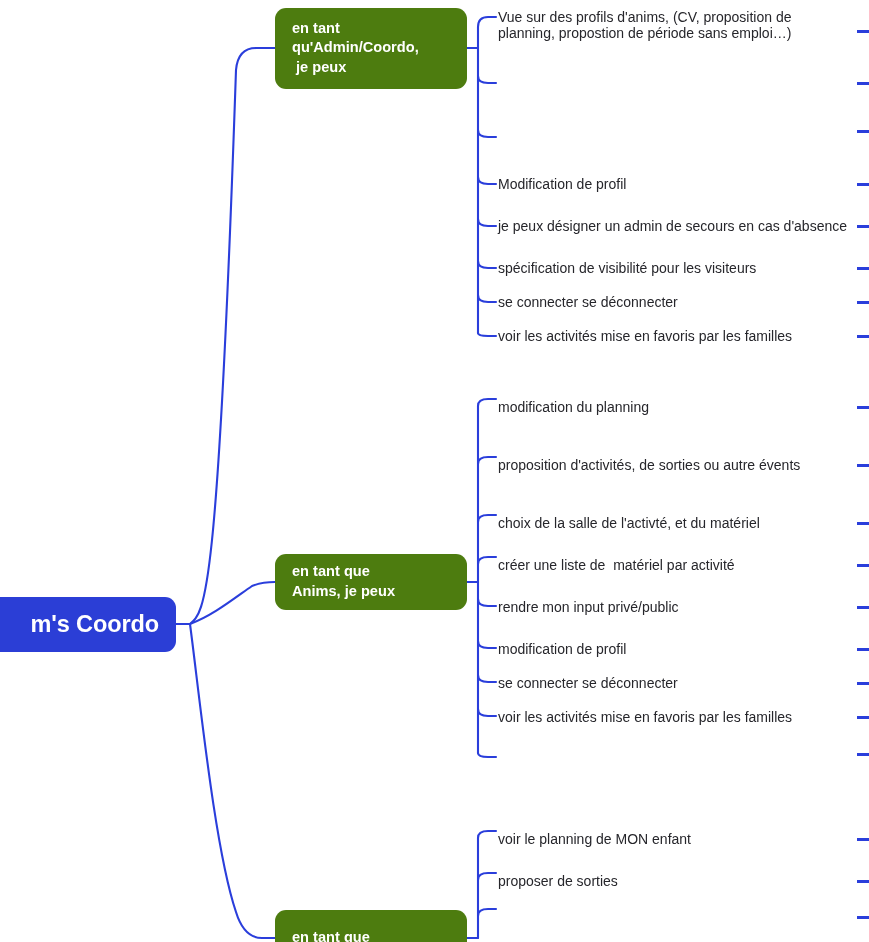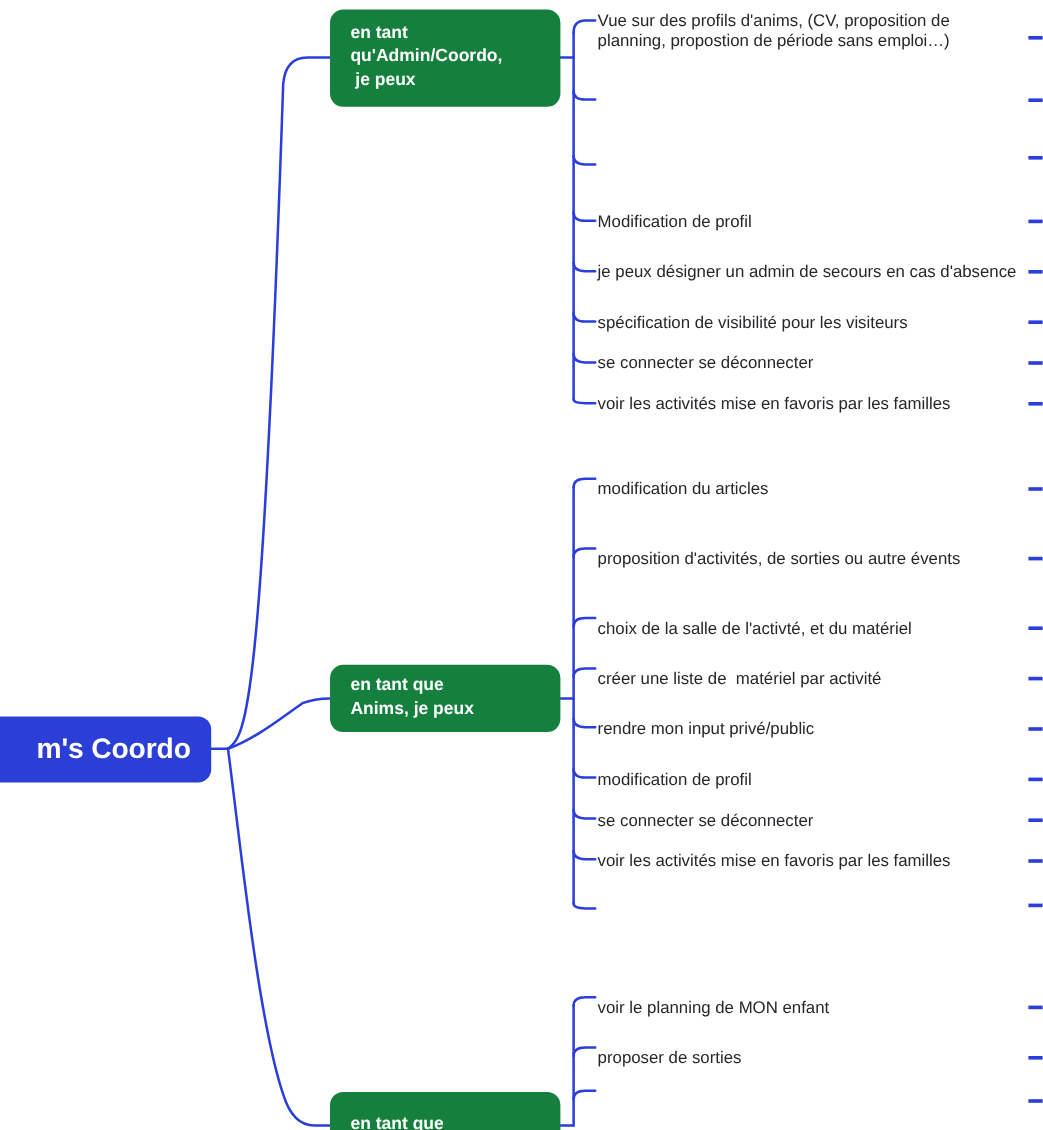--- a/index.html
+++ b/index.html
@@ -47,21 +47,21 @@
     color: #ffffff;
     font-size: 23.5px;
     font-weight: bold;
     letter-spacing: -0.1px;
     white-space: nowrap;
   }
 
   
   .branch-node {
     position: absolute;
-    background: #15803d;
+    background: #4d7c0f;
     border-radius: 11px;
     box-sizing: border-box;
     padding: 10px 17px 11px 17px;
     z-index: 4;
     display: flex;
     flex-direction: column;
     justify-content: center;
   }
   .branch-node .branch-line {
     color: #ffffff;
@@ -162,21 +162,21 @@
     <span class="branch-line">en tant que</span>
   </div>
 
   <div class="leaf" style="top:9px">Vue sur des profils d'anims, (CV, proposition de planning, propostion de période sans emploi…)</div>
   <div class="leaf" style="top:176px">Modification de profil</div>
   <div class="leaf" style="top:218px">je peux désigner un admin de secours en cas d'absence</div>
   <div class="leaf" style="top:260px">spécification de visibilité pour les visiteurs</div>
   <div class="leaf" style="top:294px">se connecter se déconnecter</div>
   <div class="leaf" style="top:328px">voir les activités mise en favoris par les familles</div>
 
-  <div class="leaf" style="top:399px">modification du articles</div>
+  <div class="leaf" style="top:399px">modification du planning</div>
   <div class="leaf" style="top:457px">proposition d'activités, de sorties ou autre évents</div>
   <div class="leaf" style="top:515px">choix de la salle de l'activté, et du matériel</div>
   <div class="leaf" style="top:557px">créer une liste de  matériel par activité</div>
   <div class="leaf" style="top:599px">rendre mon input privé/public</div>
   <div class="leaf" style="top:641px">modification de profil</div>
   <div class="leaf" style="top:675px">se connecter se déconnecter</div>
   <div class="leaf" style="top:709px">voir les activités mise en favoris par les familles</div>
 
   <div class="leaf" style="top:831px">voir le planning de MON enfant</div>
   <div class="leaf" style="top:873px">proposer de sorties</div>

